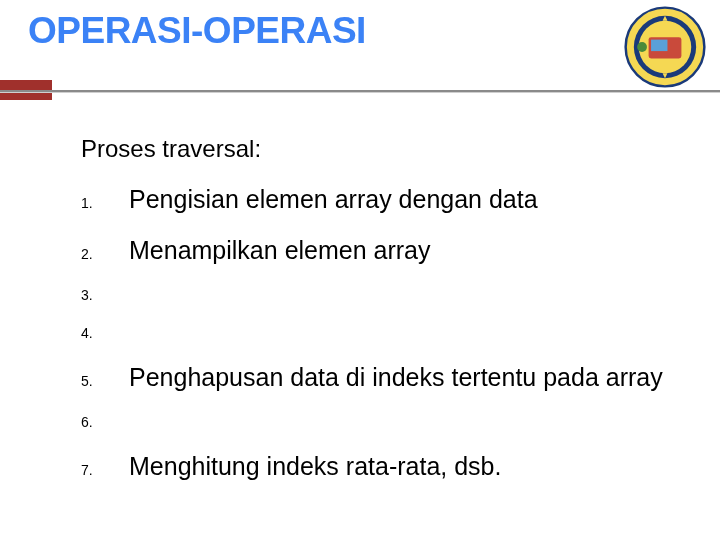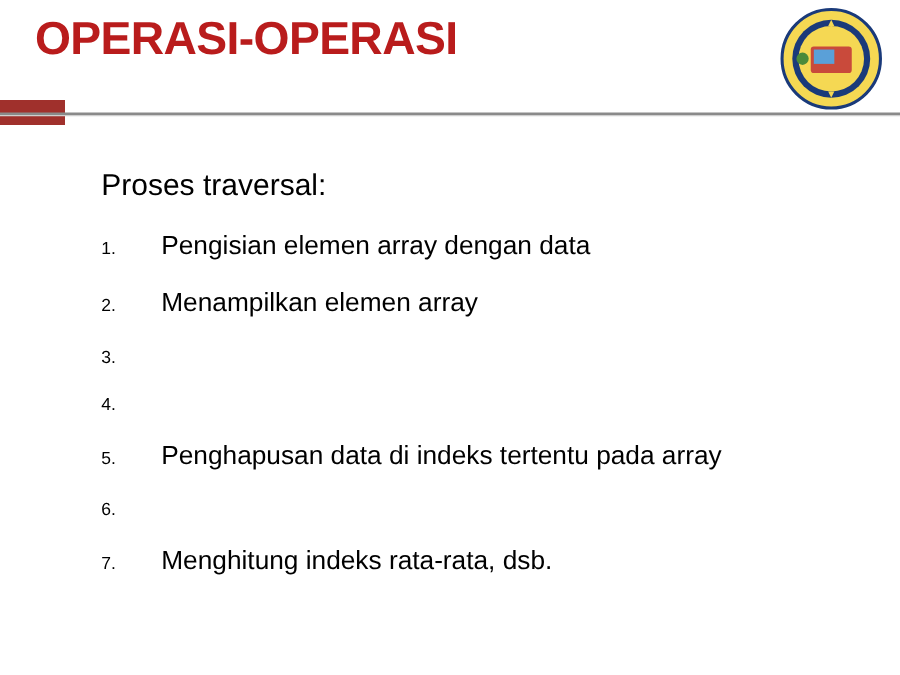--- a/index.html
+++ b/index.html
@@ -13,21 +13,21 @@
   }
   .header-area {
     position: relative;
     height: 95px;
     padding-left: 28px;
     padding-top: 10px;
   }
   .title {
     font-size: 37px;
     font-weight: bold;
-    color: #b91c1c;
+    color: #3b82f6;
     letter-spacing: -0.5px;
   }
   .red-block {
     position: absolute;
     left: 0;
     top: 80px;
     width: 52px;
     height: 20px;
     background: #a0302c;
   }
@@ -65,21 +65,21 @@
     align-items: baseline;
     margin-bottom: 22px;
   }
   .list-num {
     width: 48px;
     font-size: 14px;
     color: #000;
     flex-shrink: 0;
   }
   .list-text {
-    font-size: 21px;
+    font-size: 25px;
     color: #000;
   }
 </style>
 </head>
 <body>
 
 <div class="header-area">
   <h1 class="title">OPERASI-OPERASI</h1>
   <div class="red-block"></div>
   <div class="divider"></div>

